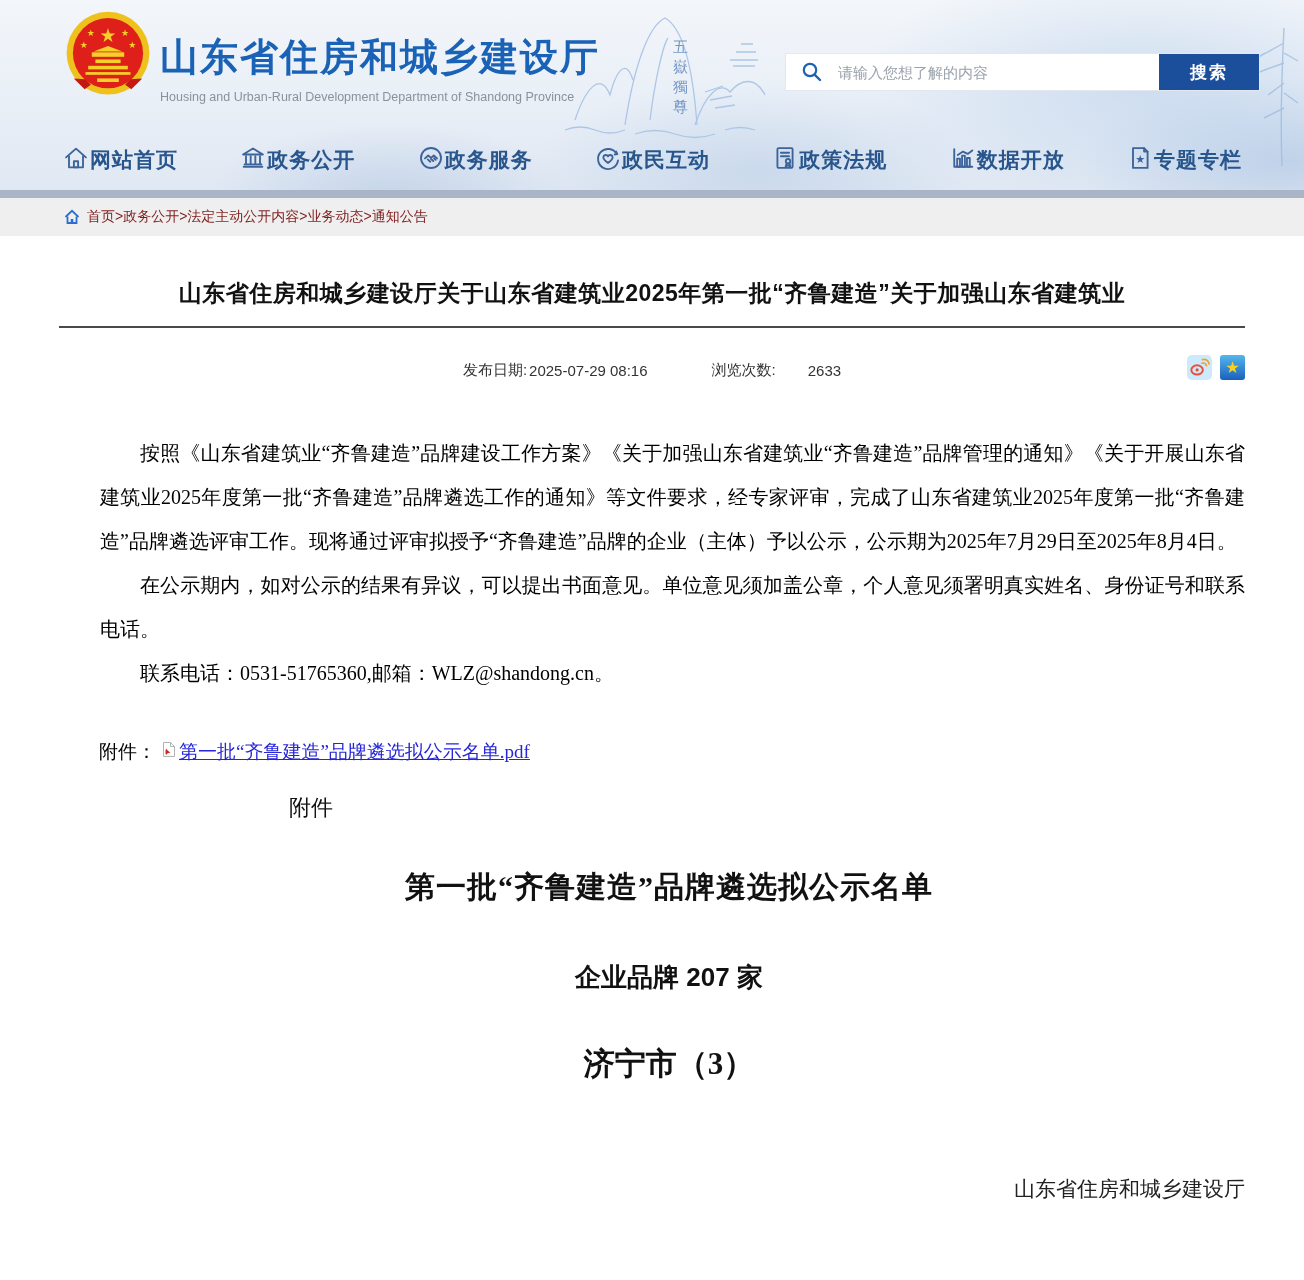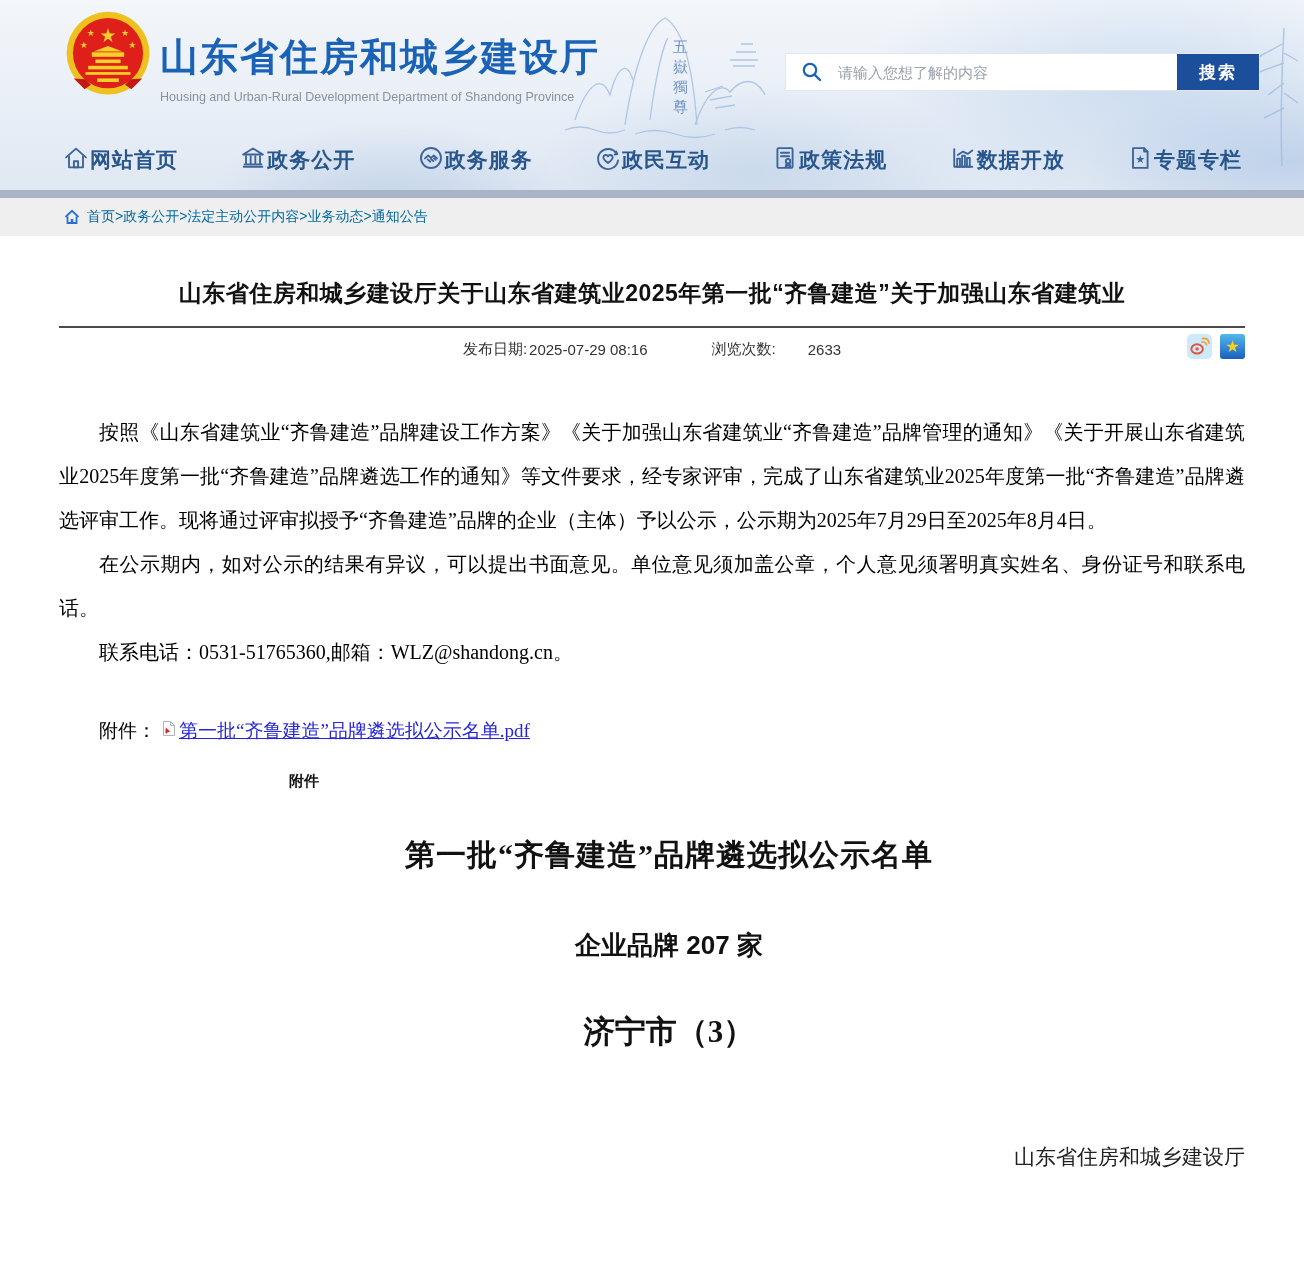--- a/index.html
+++ b/index.html
@@ -21,59 +21,59 @@
   .brand .sub { margin-top:7px; font-size:12.5px; color:#8b919c; }
   .art-center { position:absolute; left:555px; top:0; pointer-events:none; }
   .art-right { position:absolute; right:0; top:18px; pointer-events:none; opacity:.8; }
 
   .search { position:absolute; left:785px; top:53px; width:475px; height:38px;
     display:flex; background:#fff; border:1px solid #e3e8ef; }
   .search .ico { width:52px; display:flex; align-items:center; justify-content:center; }
   .search input { flex:1; border:0; outline:none; font-size:15px; color:#333;
     font-family:"Liberation Sans",sans-serif; }
   .search input::placeholder { color:#9aa2ac; }
-  .search button { width:82px; border:0; background:#1b4e9b; color:#fff;
+  .search button { width:100px; border:0; background:#1b4e9b; color:#fff;
     font-size:17px; font-weight:bold; letter-spacing:2px; cursor:pointer;
     font-family:"Liberation Sans",sans-serif; }
 
   .nav { position:absolute; left:0; bottom:0; width:100%; height:60px;
     display:flex; align-items:center; justify-content:space-between; padding:0 62px; }
   .nav-item { display:flex; align-items:center; text-decoration:none; cursor:pointer; }
   .nav-item span.lbl { font-size:21px; font-weight:bold; color:#28568c; letter-spacing:1px; }
 
   .divider { height:8px; background:#a9b5c7; }
 
   
   .breadcrumb { height:38px; background:#efefef; display:flex; align-items:center;
-    padding-left:64px; font-size:14px; color:#0369a1; }
+    padding-left:64px; font-size:14px; color:#7f1d1d; }
   .breadcrumb svg { margin-right:7px; }
 
   
   .content { width:1186px; margin:0 auto; position:relative; }
   .article-title { margin-top:42px; text-align:center; font-size:23px; font-weight:bold;
     color:#111; letter-spacing:.5px; }
   .title-rule { margin-top:17px; border:0; border-top:2px solid #4a4a4a; }
-  .meta-row { position:relative; margin-top:8px; height:26px; display:flex;
+  .meta-row { position:relative; margin-top:29px; height:26px; display:flex;
     justify-content:center; align-items:center; gap:14px; font-size:15px; color:#333; }
   .meta-row .gap { width:36px; }
   .share { position:absolute; right:0; top:-2px; display:flex; gap:8px; }
   .share span { cursor:pointer; display:inline-block; }
 
   .body-text { margin-top:48px; font-family:"Liberation Serif", serif; font-size:20px;
-    color:#000; line-height:44px; text-align:justify; }
+    color:#000; line-height:44px; text-align:justify;margin-left:41px; }
   .body-text p { text-indent:2em; }
 
   .attachment { margin-top:44px; padding-left:40px; font-family:"Liberation Serif", serif;
     font-size:19px; color:#000; display:flex; align-items:center; }
   .attachment .pdf { margin:0 2px 0 4px; }
   .attachment a { color:#2626d8; text-decoration:underline; cursor:pointer; }
 
   
   .doc { margin:28px 0 0 230px; width:760px; font-family:"Liberation Serif", serif; color:#111; }
-  .doc-annex { font-size:15px; font-weight:bold; }
+  .doc-annex { font-size:22px; font-weight:normal; }
   .doc-title { margin-top:44px; text-align:center; font-size:30px; font-weight:bold; letter-spacing:1px; }
   .doc-sub { margin-top:52px; text-align:center; font-size:26px; font-weight:bold;
     font-family:"Liberation Sans", sans-serif; }
   .doc-city { margin-top:48px; text-align:center; font-size:31px; font-weight:bold; }
   .doc-company { margin-top:24px; text-align:center; font-size:37px; font-weight:600; letter-spacing:2px; }
 
   .doc-footer { margin-top:90px; font-family:"Liberation Serif", serif; font-size:21px;
     color:#222; text-align:right; }
   .doc-footer .signer { padding-right:0; }
 

